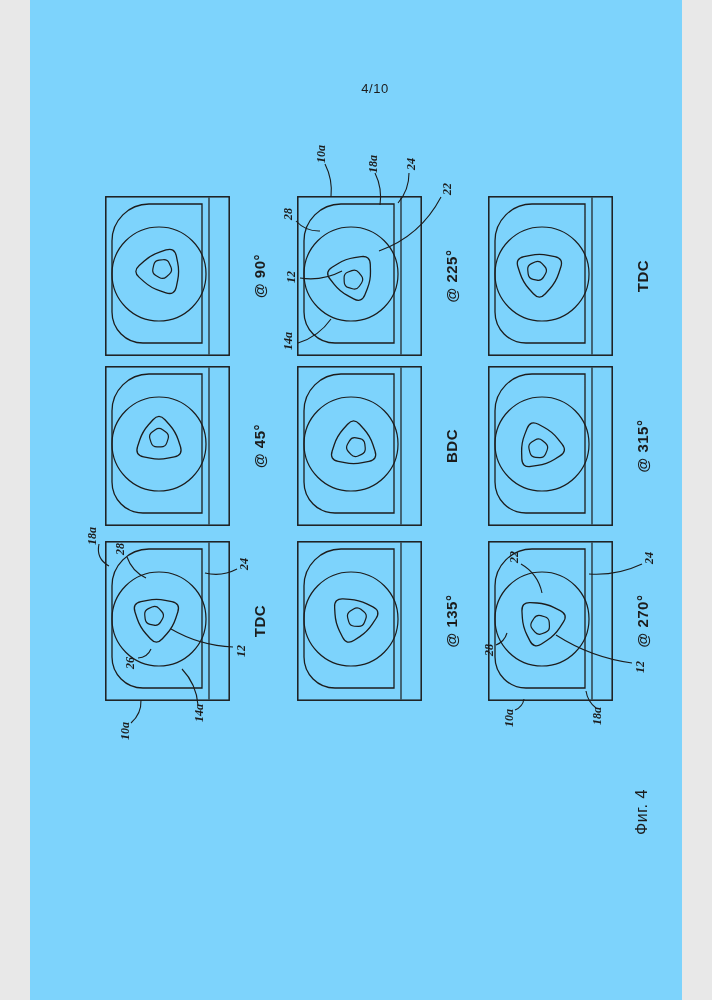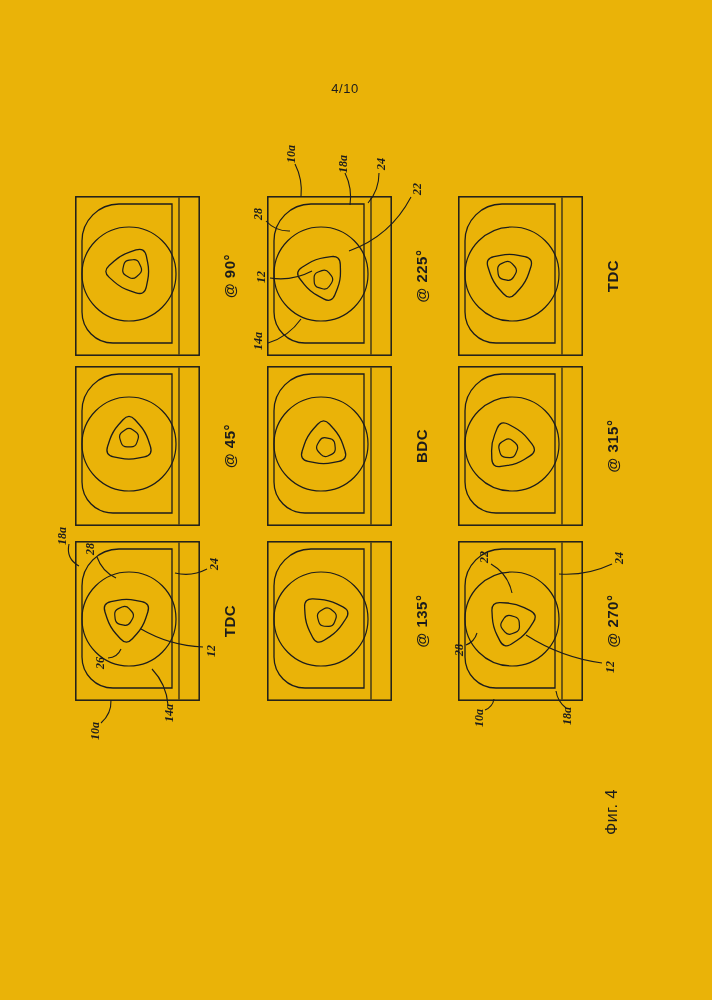--- a/index.html
+++ b/index.html
@@ -1,20 +1,20 @@
 <!DOCTYPE html>
 <html><head>
 <meta charset="utf-8">
 <style>
   html,body{margin:0;padding:0;background:#e8e8e8;}
   .page{
     position:relative;
-    width:712px;height:1000px;
+    width:652px;height:1000px;
     margin:0 auto;
-    background:#eab308;
+    background:#7dd3fc;
     font-family:"Liberation Sans", sans-serif;
     color:#1c1c1c;
     overflow:hidden;
   }
   .page-num{
     position:absolute; left:345px; top:88px;
     transform:translate(-50%,-50%);
     font-size:13px; letter-spacing:0.5px;
   }
   .rot{

